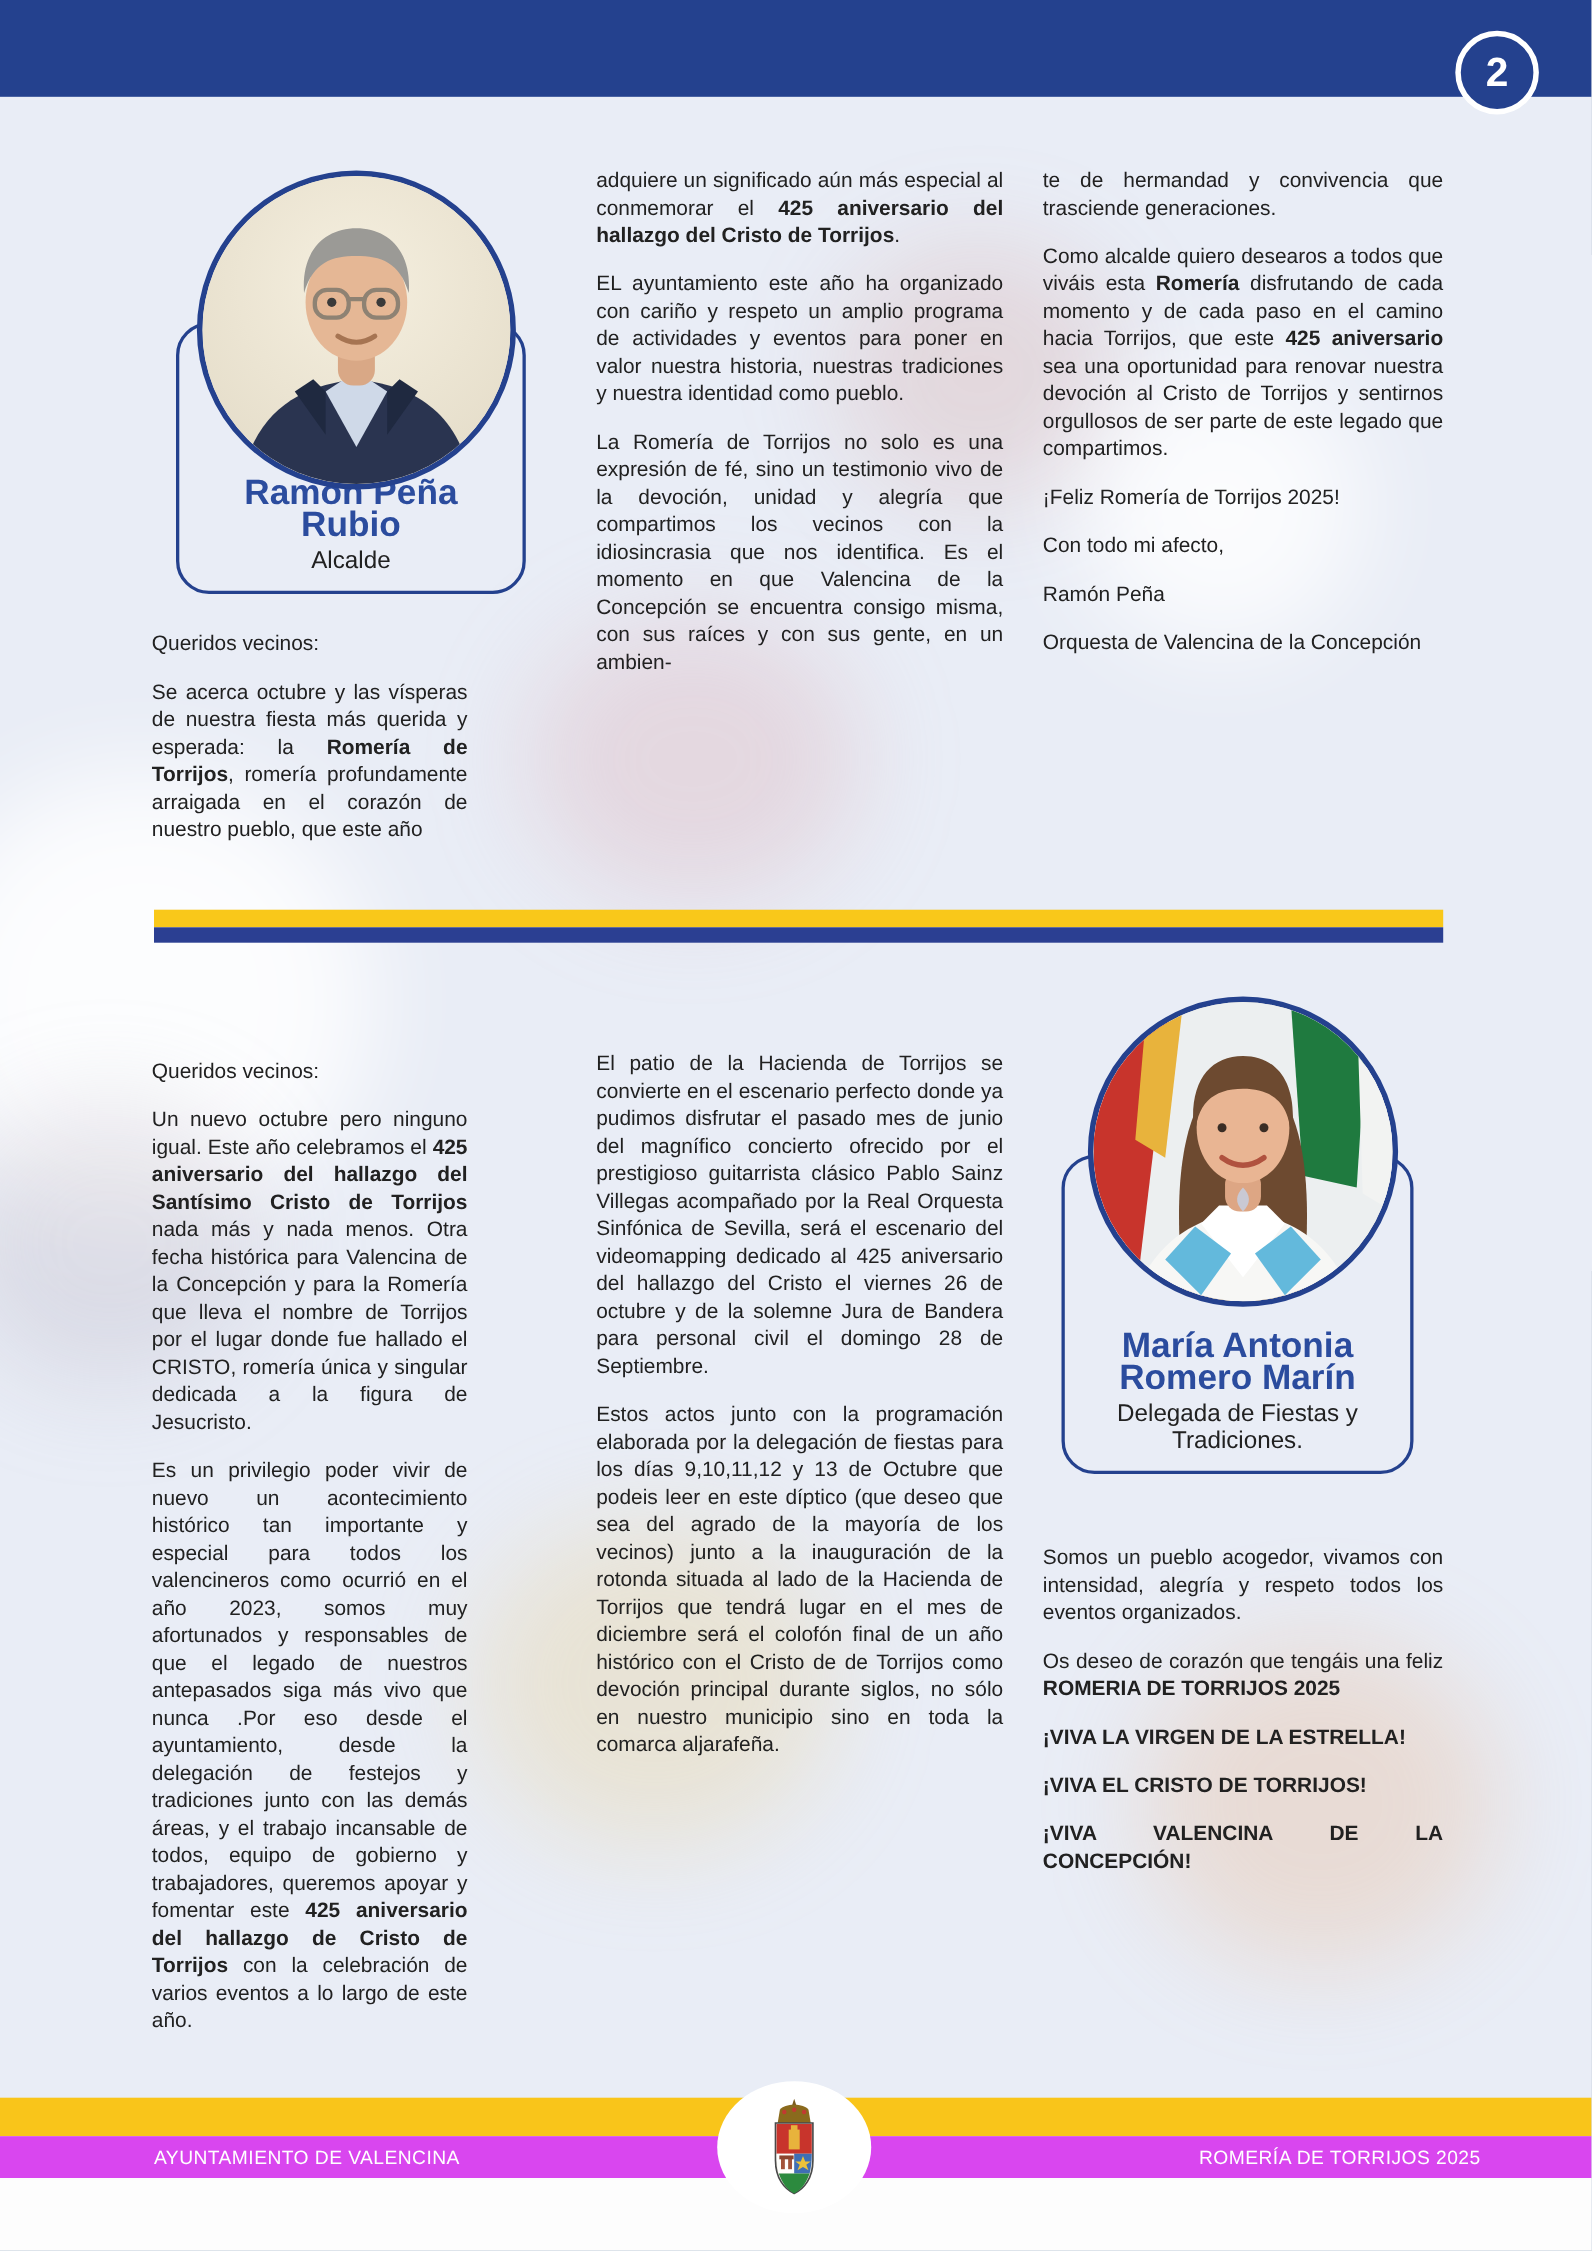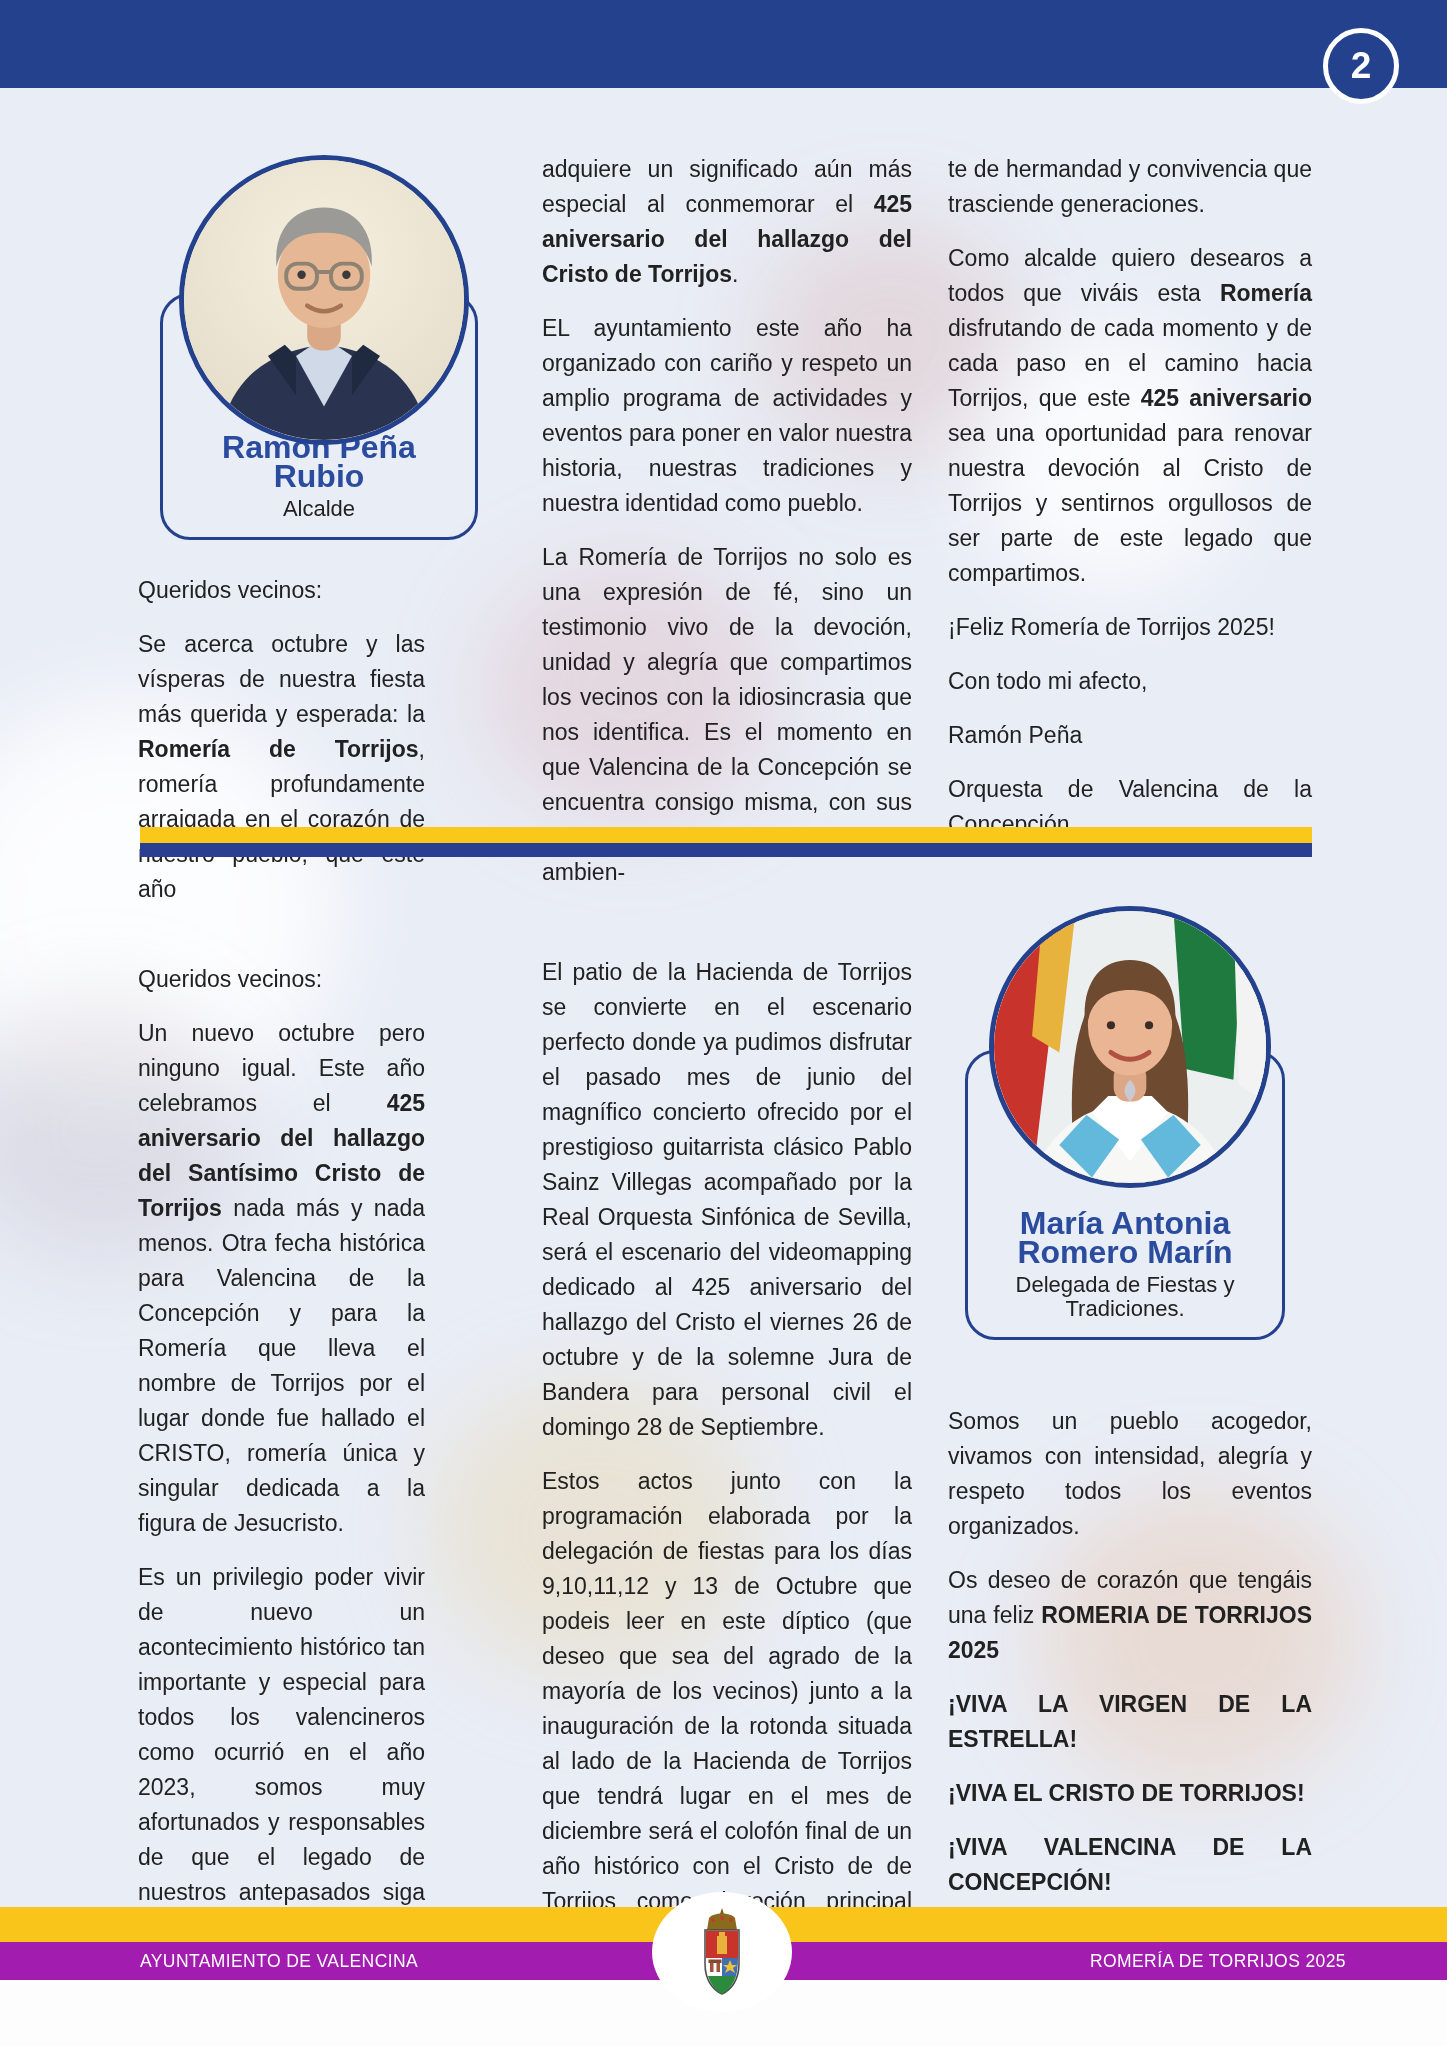--- a/index.html
+++ b/index.html
@@ -19,21 +19,21 @@
   .b7{left:980px;top:330px;width:260px;height:260px;background:rgba(255,255,255,.8);}
 
   .topbar{position:absolute;left:0;top:0;width:100%;height:88px;background:#24418e;z-index:3;}
   .page-badge{
     position:absolute;right:48px;top:28px;width:66px;height:66px;border-radius:50%;
     background:#24418e;border:5px solid #ffffff;color:#fff;
     display:flex;align-items:center;justify-content:center;
     font-size:37px;font-weight:700;z-index:4;
   }
 
-  .col{position:absolute;z-index:2;font-size:23px;line-height:35px;text-align:justify;}
+  .col{position:absolute;z-index:2;font-size:19px;line-height:25px;text-align:justify;}
   .col p{margin:0 0 19px;}
   .col b{font-weight:700;}
   .salutation{text-align:left;}
 
   .t-col1{left:138px;top:573px;width:287px;}
   .t-col2{left:542px;top:152px;width:370px;}
   .t-col3{left:948px;top:152px;width:364px;}
 
   .profile-card{
     position:absolute;border:3px solid #24418e;border-radius:30px;z-index:1;
@@ -56,21 +56,21 @@
   .divider{position:absolute;left:140px;top:827px;width:1172px;z-index:2;}
   .divider .dy{height:16px;background:#f9c81a;}
   .divider .db{height:14px;background:#2b3f92;}
 
   .b-col1{left:138px;top:962px;width:287px;}
   .b-col2{left:542px;top:955px;width:370px;}
   .b-col3{left:948px;top:1404px;width:364px;}
   .shout{font-weight:700;}
 
   .footer-yellow{position:absolute;left:0;top:1907px;width:100%;height:35px;background:#f9c51a;z-index:3;}
-  .footer-blue{position:absolute;left:0;top:1942px;width:100%;height:38px;background:#a21caf;z-index:3;
+  .footer-blue{position:absolute;left:0;top:1942px;width:100%;height:38px;background:#d946ef;z-index:3;
     display:flex;align-items:center;justify-content:space-between;
     color:#fff;font-size:17.5px;letter-spacing:.4px;}
   .footer-blue .fl{margin-left:140px;}
   .footer-blue .fr{margin-right:101px;}
   .footer-white{position:absolute;left:0;top:1980px;width:100%;height:66px;background:#fdfdfd;z-index:3;}
   .crest-oval{
     position:absolute;left:652px;top:1892px;width:140px;height:120px;border-radius:50%;
     background:#fff;z-index:4;display:flex;align-items:center;justify-content:center;
   }
 </style>

